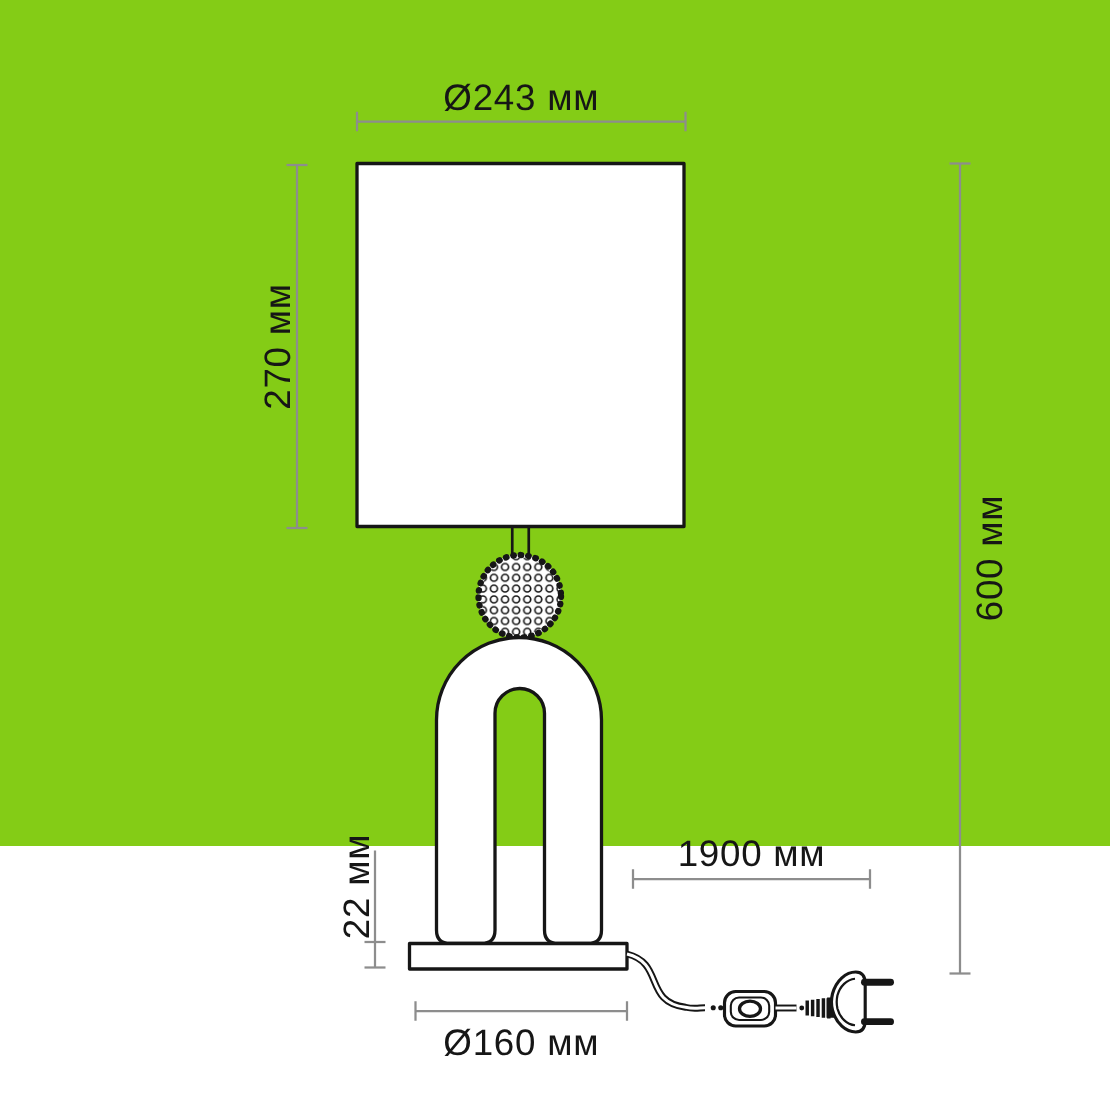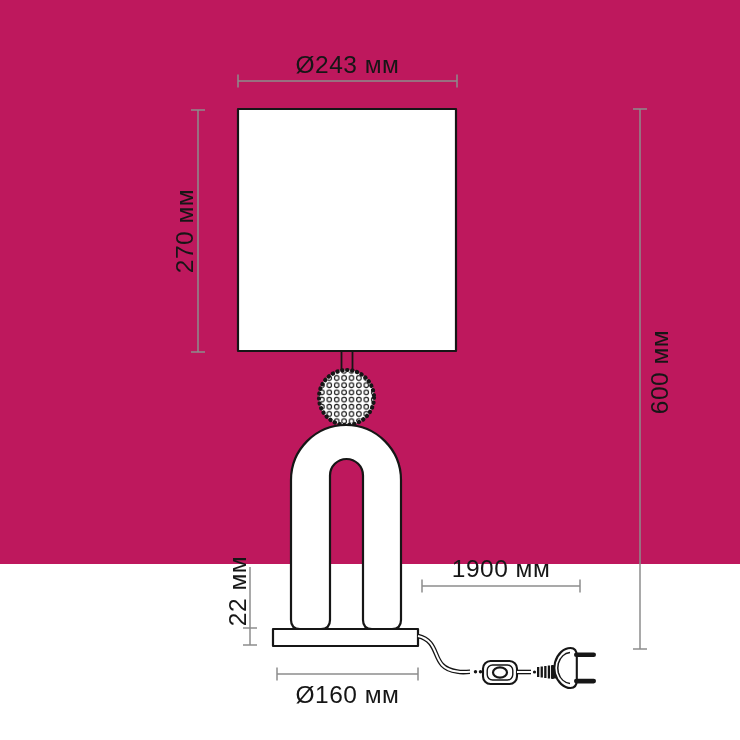--- a/index.html
+++ b/index.html
@@ -8,21 +8,21 @@
     width: 740px;
     height: 740px;
     background: #ffffff;
     font-family: "Liberation Sans", sans-serif;
     overflow: hidden;
   }
   .stage {
     position: relative;
     width: 740px;
     height: 564px;
-    background: #be185d;
+    background: #84cc16;
   }
   svg { display: block; }
   .lamp-stroke {
     fill: #ffffff;
     stroke: #161616;
     stroke-width: 2.2;
     stroke-linejoin: round;
   }
   .lamp-line {
     fill: none;

